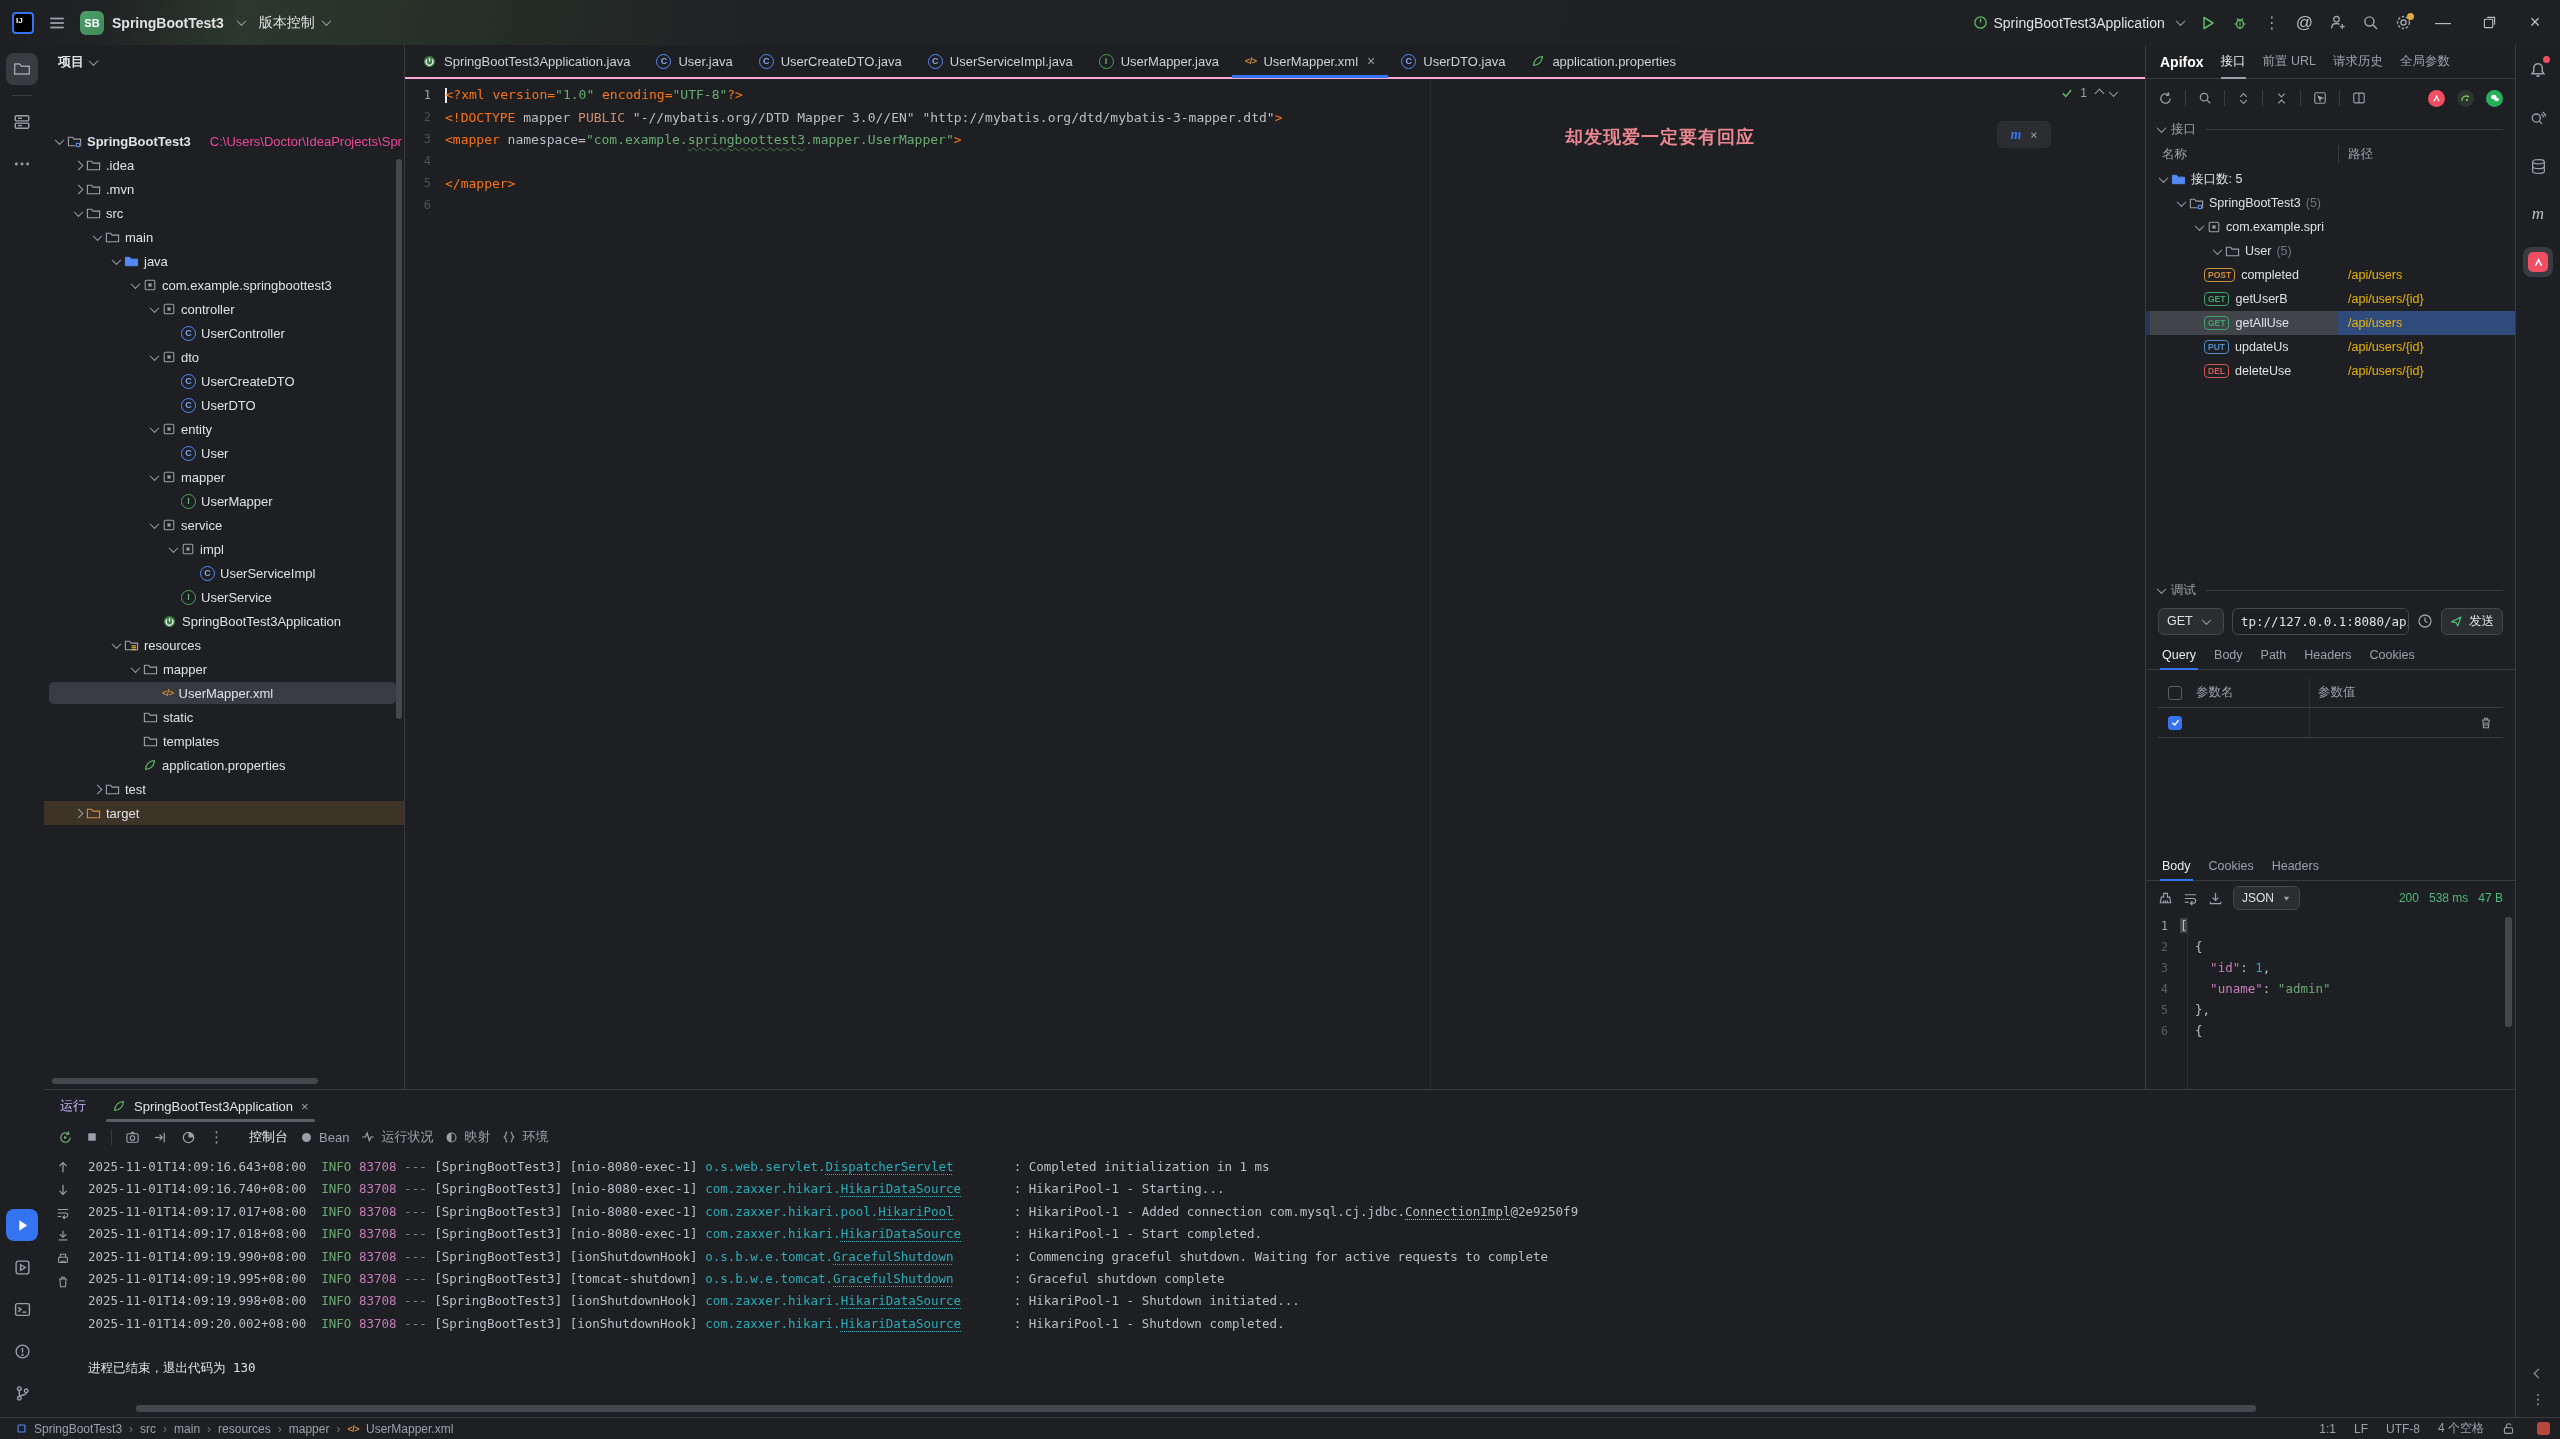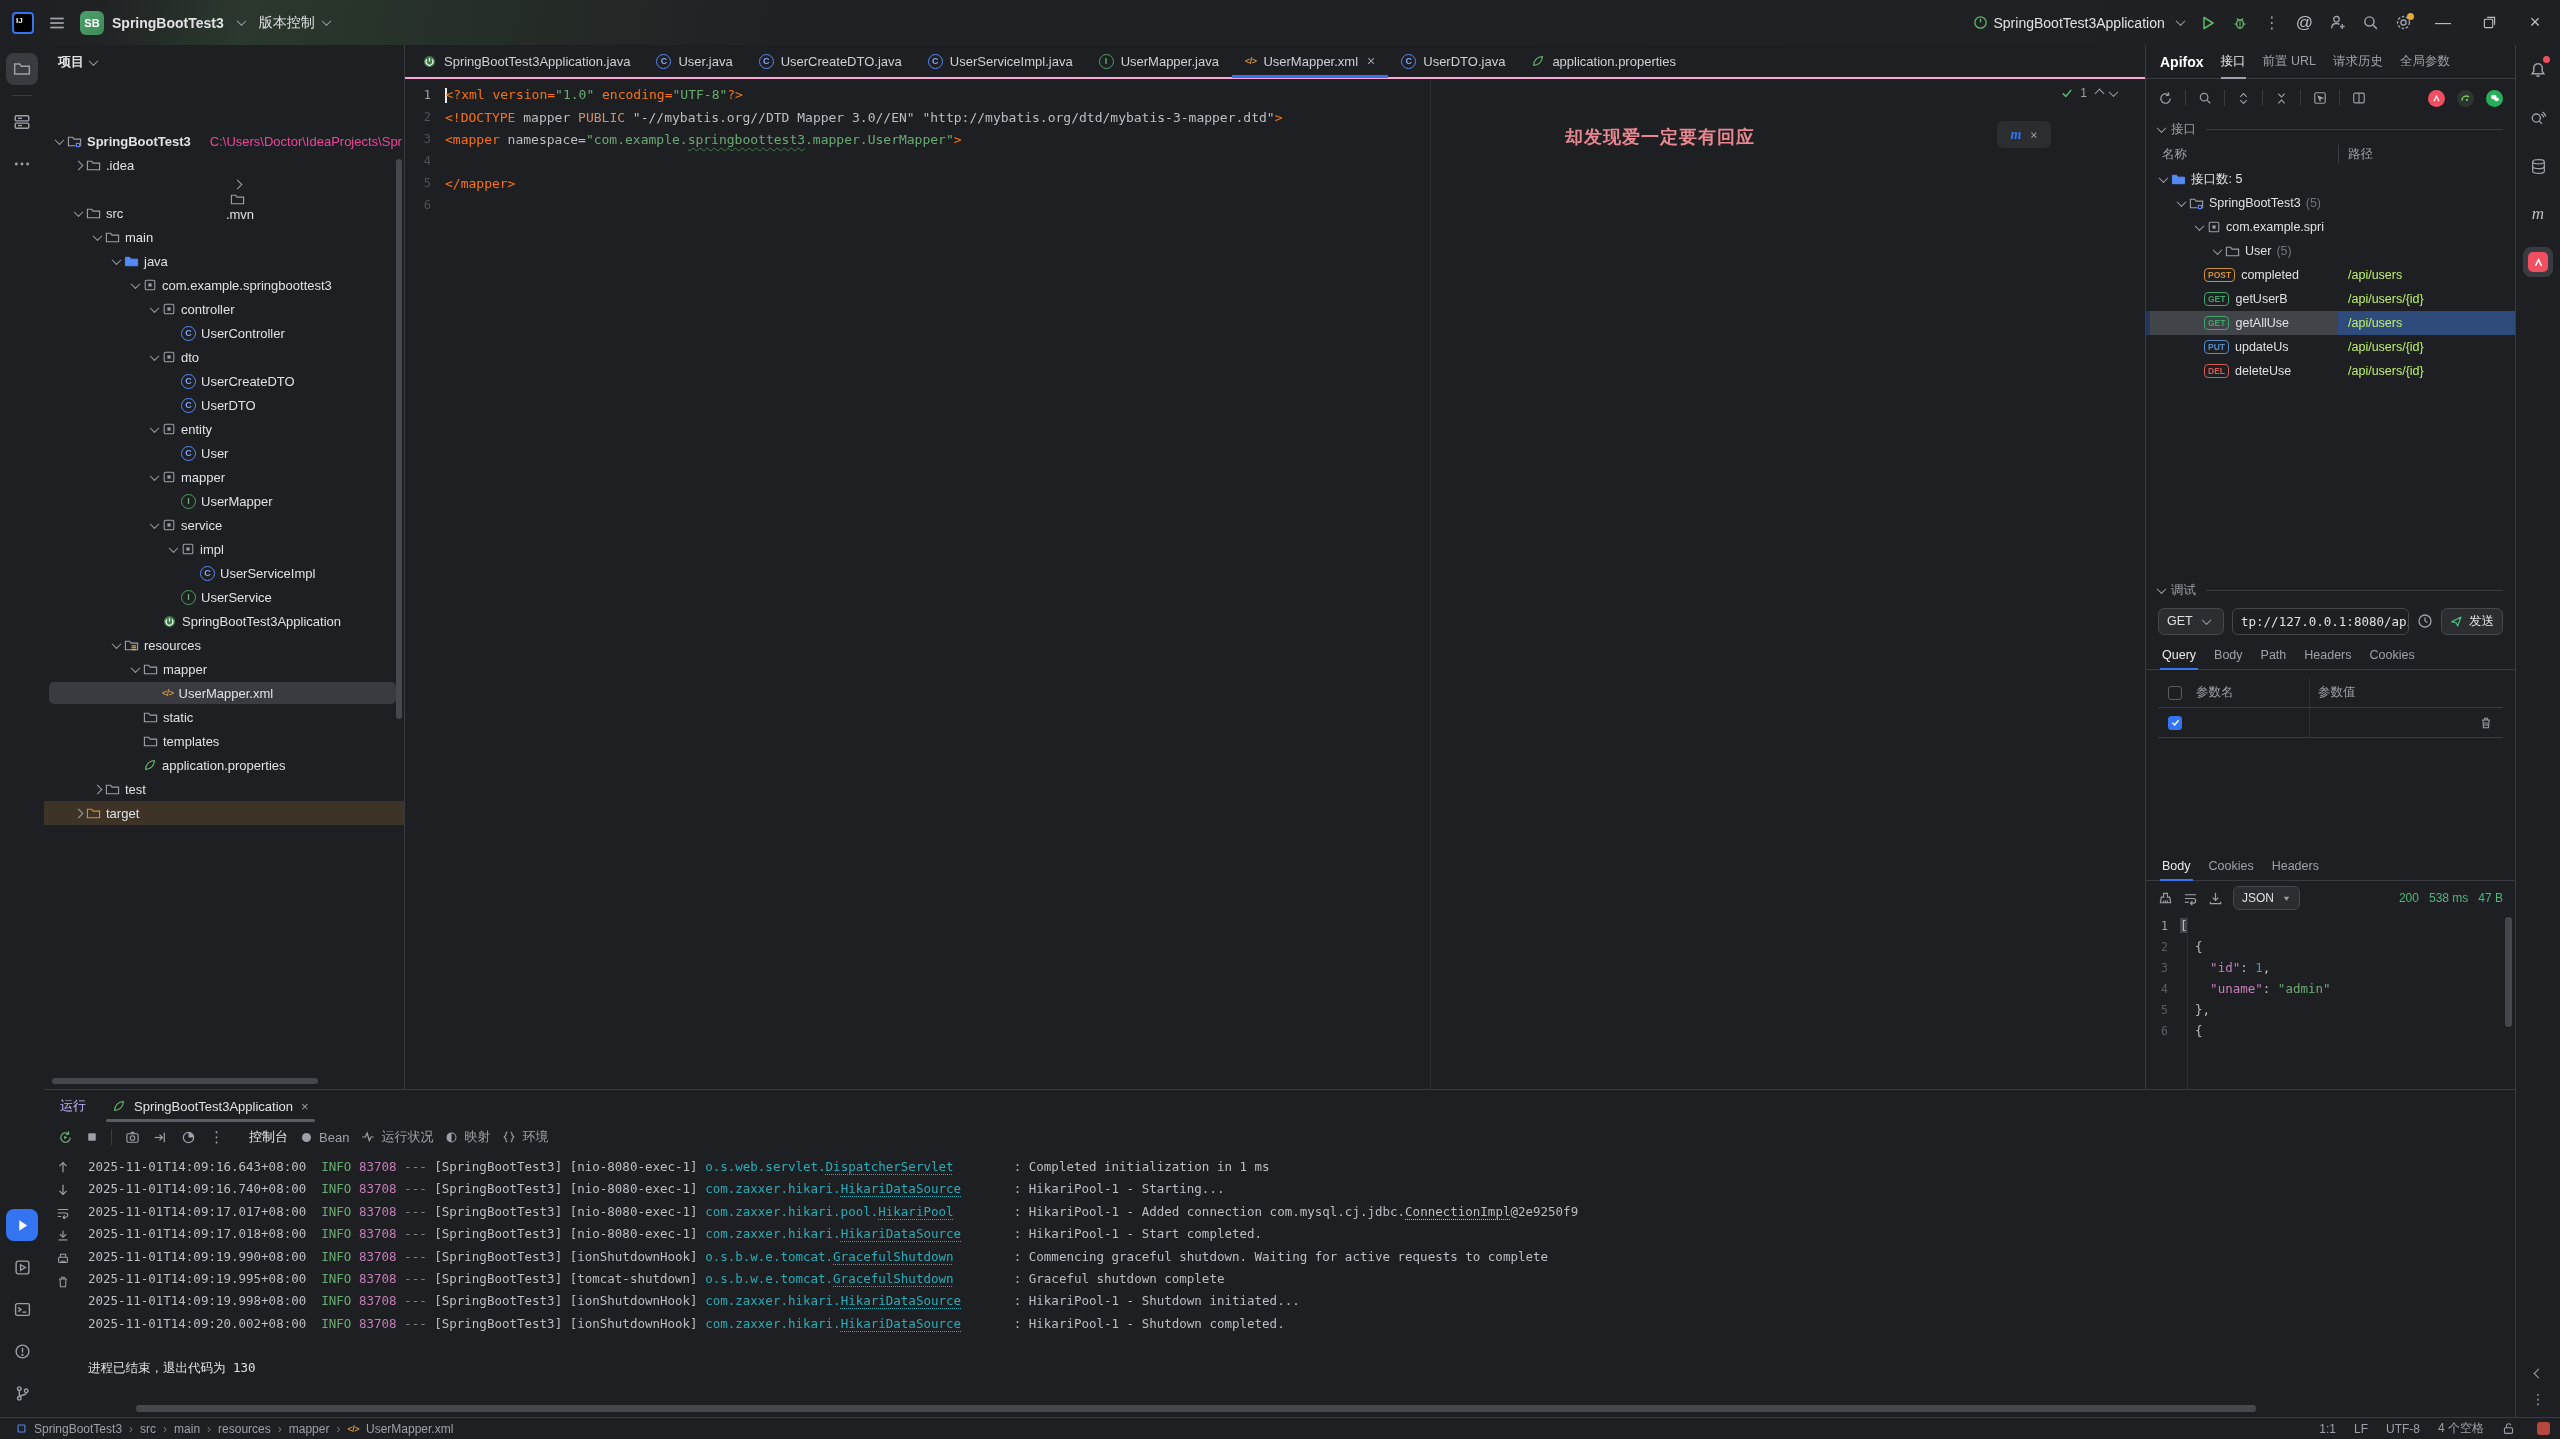--- a/index.html
+++ b/index.html
@@ -89,21 +89,21 @@
   .sec-label .rule { flex:1; height:1px; background:#393b40; margin-left:4px; }
   #af-cols { height:26px; flex:none; display:flex; align-items:center; color:#9da0a8; position:relative; }
   #af-cols .c1 { padding-left:16px; width:192px; }
   #af-cols .cdiv { position:absolute; left:192px; top:4px; bottom:4px; width:1px; background:#393b40; }
   #af-cols .c2 { padding-left:10px; }
   .af-row { height:24px; display:flex; align-items:center; white-space:nowrap; position:relative; }
   .af-row .lbl { margin-left:5px; }
   .af-row .extra { margin-left:5px; color:#6f737a; }
   .ep-row { height:24px; display:flex; align-items:center; position:relative; }
   .ep-name { width:192px; flex:none; display:flex; align-items:center; padding-left:58px; overflow:hidden; height:100%; }
-  .ep-path { flex:1; display:flex; align-items:center; padding-left:10px; height:100%; color:#bef264; }
+  .ep-path { flex:1; display:flex; align-items:center; padding-left:10px; height:100%; color:#eab308; }
   .ep-row.sel .ep-name { background:#414449; }
   .ep-row.sel .ep-path { background:#2f4b7c; }
   .ep-row.sel::before { content:""; position:absolute; left:0; top:0; bottom:0; width:4px; background:#25355c; }
   .mbadge { font-size:8.5px; font-weight:bold; border-radius:4px; padding:1.5px 3px; margin-right:6px; border:1px solid; line-height:1; }
   #af-request { height:38px; flex:none; display:flex; align-items:center; gap:8px; padding:0 12px; }
   .boxed { background:#2b2d30; border:1px solid #45474c; border-radius:6px; height:27px; display:flex; align-items:center; padding:0 8px; color:#dfe1e5; }
   #af-url { flex:1; background:#1e1f22; overflow:hidden; white-space:nowrap; }
   #af-send { gap:6px; }
   .af-subtabs { height:30px; flex:none; display:flex; align-items:center; gap:18px; padding:0 16px; border-bottom:1px solid #393b40; }
   .sub-tab { color:#9da0a8; height:100%; display:flex; align-items:center; position:relative; }
@@ -357,21 +357,21 @@
                 <span class="tchev">
                   <span class="chev right" style="margin-left: 0px;"></span>
                 </span>
                 <span class="ico">
                   <svg width="15" height="15" viewBox="0 0 16 16" fill="none" stroke="#9da0a8" stroke-width="1.2">
                     <path d="M1.5 3.5 h4.5 l1.5 2 h7 v7 h-13 z"></path>
                   </svg>
                 </span>
                 <span class="lbl">.idea</span>
               </div>
-              <div class="trow" style="padding-left: 27px; flex-direction: column;">
+              <div class="trow" style="padding-left: 27px;">
                 <span class="tchev">
                   <span class="chev right" style="margin-left: 0px;"></span>
                 </span>
                 <span class="ico">
                   <svg width="15" height="15" viewBox="0 0 16 16" fill="none" stroke="#9da0a8" stroke-width="1.2">
                     <path d="M1.5 3.5 h4.5 l1.5 2 h7 v7 h-13 z"></path>
                   </svg>
                 </span>
                 <span class="lbl">.mvn</span>
               </div>

